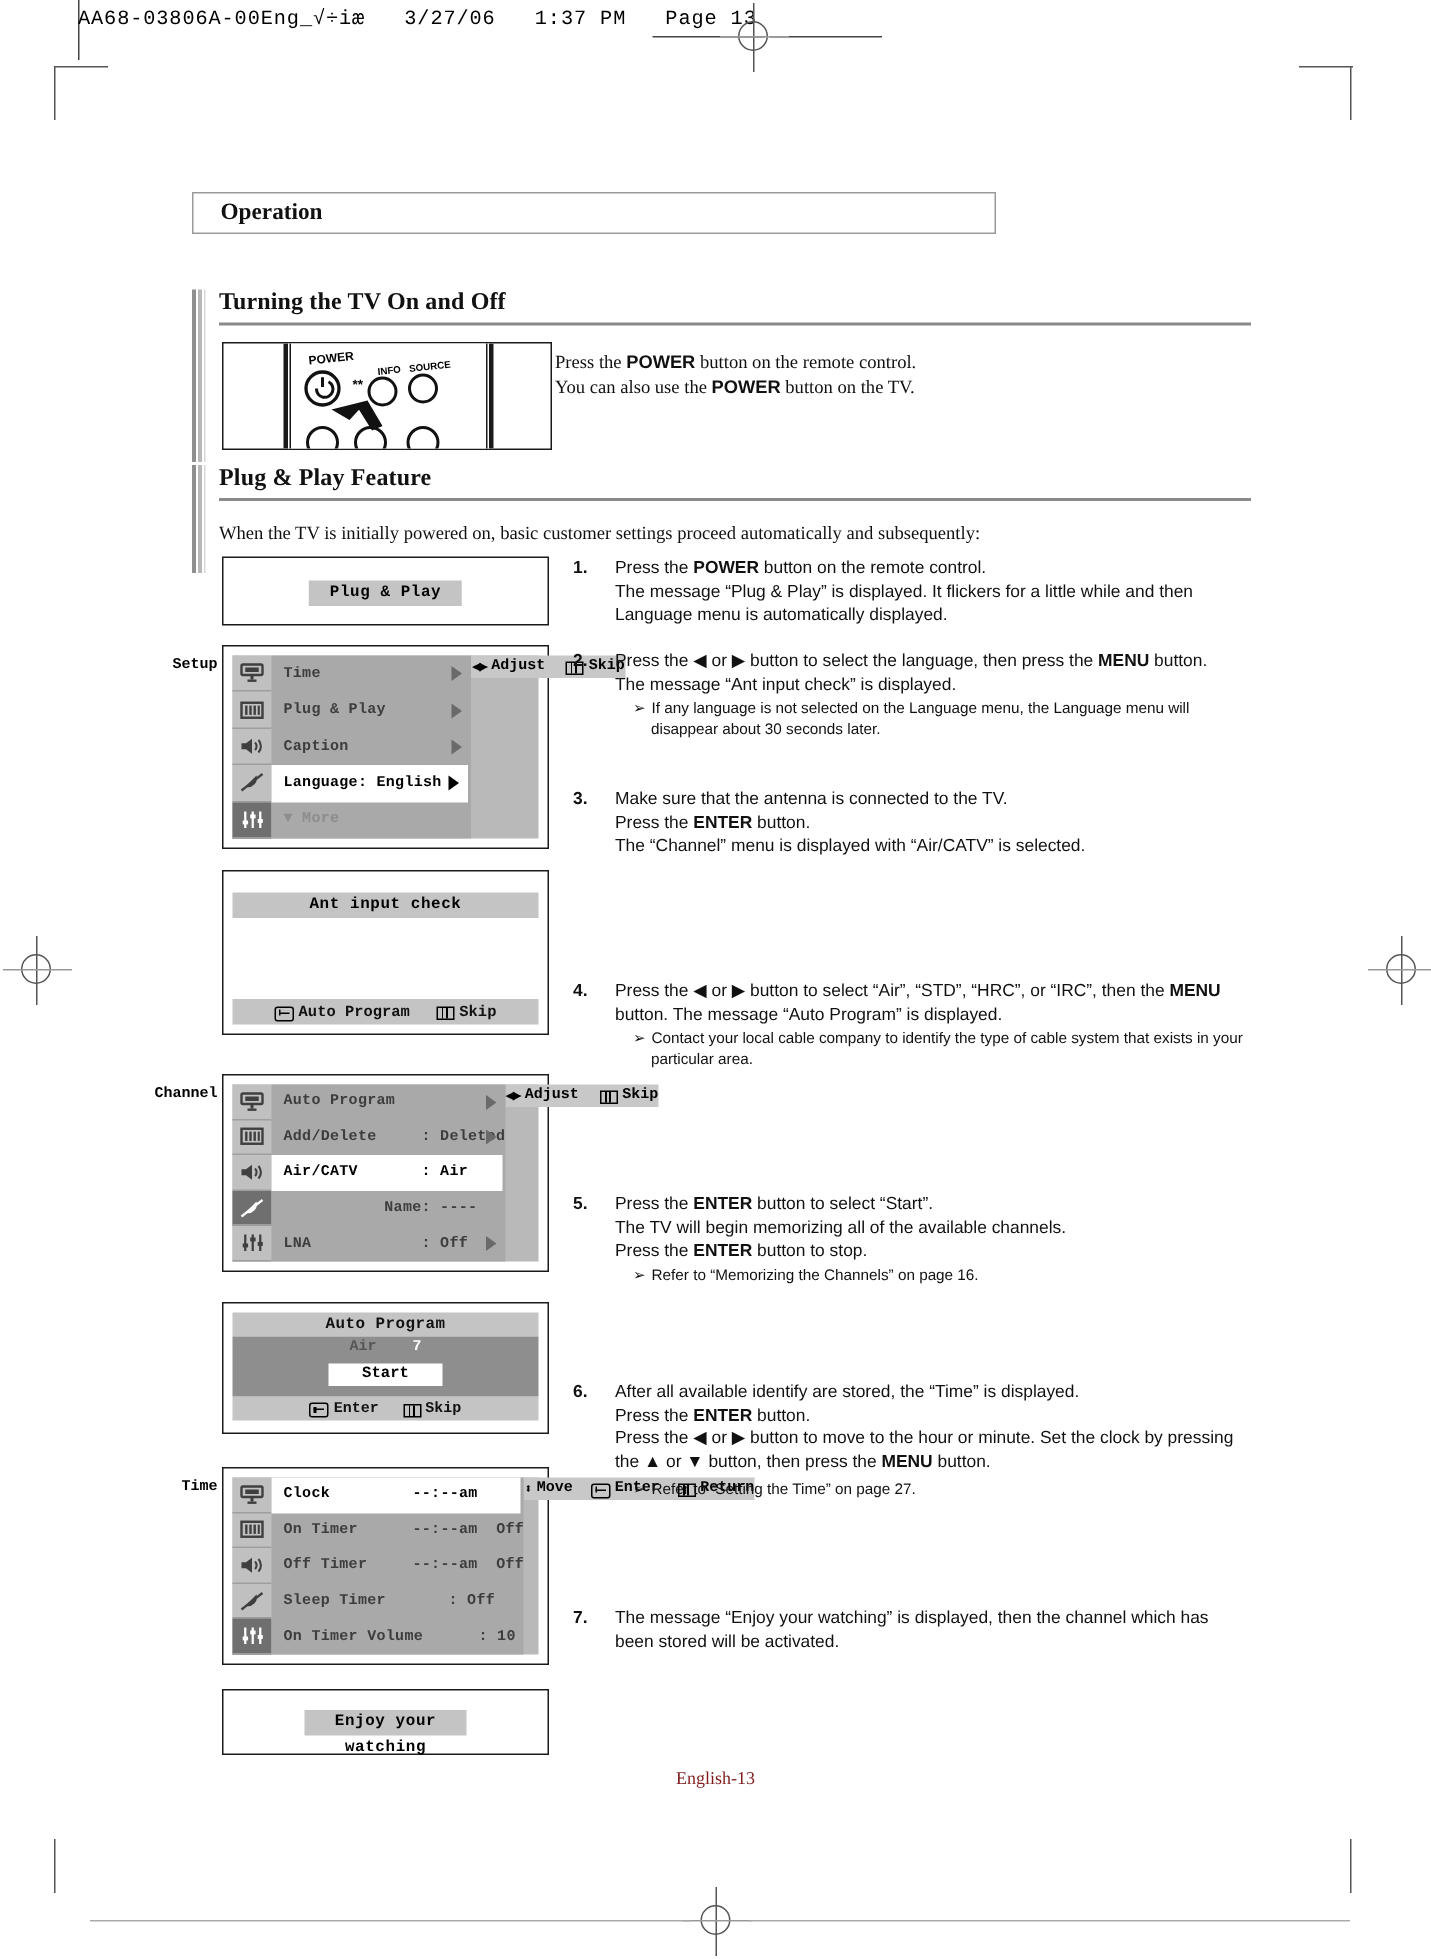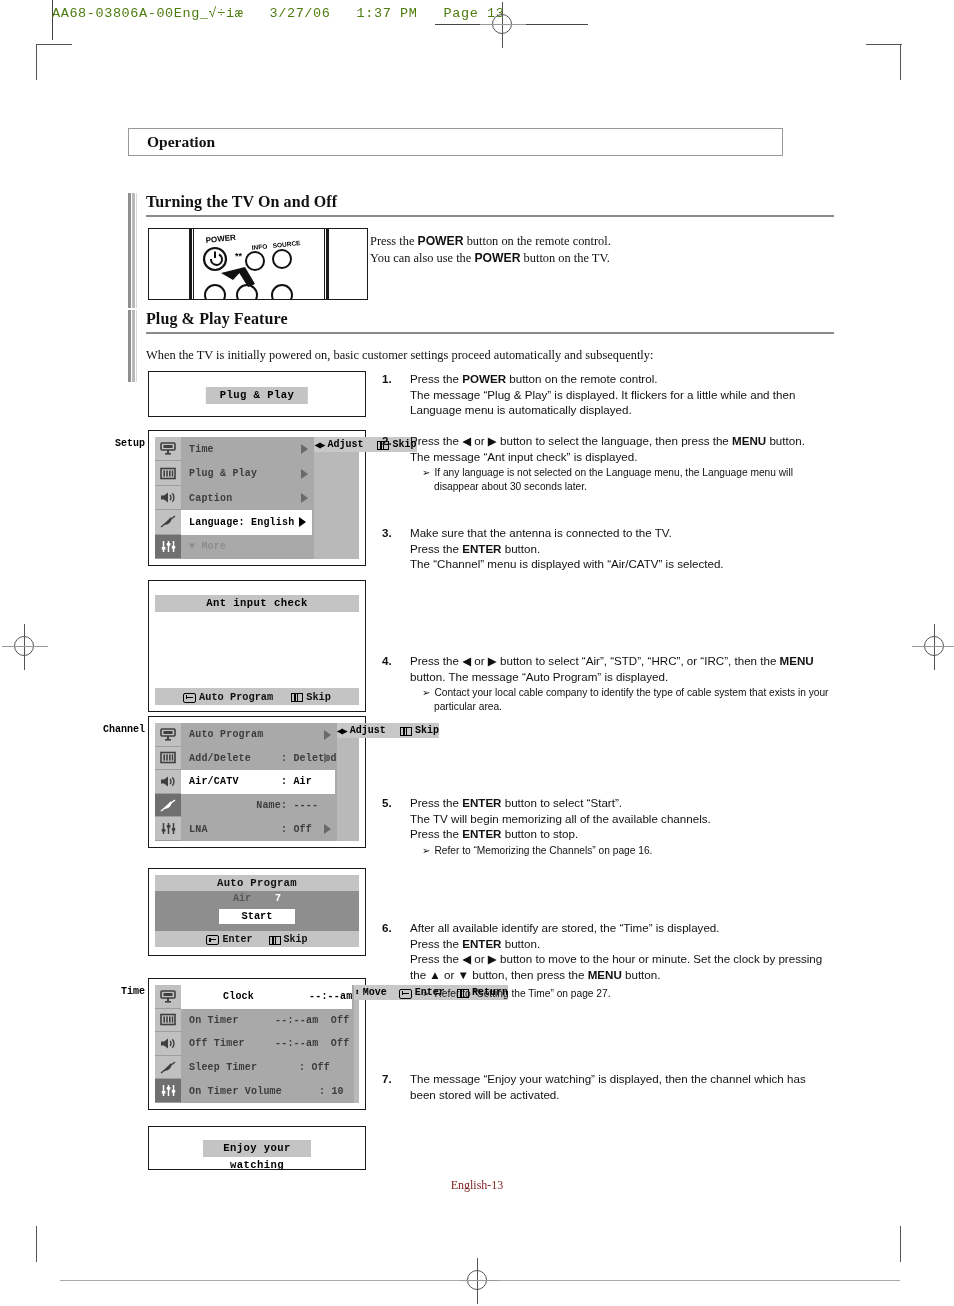--- a/index.html
+++ b/index.html
@@ -48,21 +48,21 @@
   }
 
   
   .slug {
     position: absolute;
     left: 52px;
     top: 6px;
     font-family: "Liberation Mono", monospace;
     font-size: 13.5px;
     letter-spacing: 0.6px;
-    color: #4d7c0f;
+    color: #000000;
     white-space: pre;
   }
   .slug-rule {
     position: absolute;
     left: 52px;
     top: 0;
     width: 1px;
     height: 40px;
     background: #444;
   }
@@ -88,21 +88,21 @@
     position: absolute;
     left: 0; top: 0;
     width: 954px;
     height: 1306px;
   }
 
   .chapter-box {
     position: absolute;
     left: 128px;
     top: 128px;
-    width: 655px;
+    width: 536px;
     height: 28px;
     border: 1px solid #9a9a9a;
     box-sizing: border-box;
   }
   .chapter-box .label {
     position: absolute;
     left: 18px;
     top: 4px;
     font-size: 15.5px;
     font-weight: bold;
@@ -649,21 +649,21 @@
           </div>
         </div>
       </div>
       <div class="menu-foot">
         <span class="foot-item"><span class="g-lr">◀▶</span><span>Adjust</span></span>
         <span class="foot-item"><span class="g-menu"></span><span>Skip</span></span>
       </div>
     </div>
   </div>
 
-  <div class="osd" style="top:580px; width:218px; height:132px;text-decoration:underline;">
+  <div class="osd" style="top:580px; width:218px; height:110px;text-decoration:underline;">
     <div class="msgbar" style="position:absolute; left:6px; right:6px; top:14px;">Ant input check</div>
     <div class="ant-foot" style="left:6px; right:6px; bottom:6px;">
       <span class="foot-item"><span class="g-enter"></span><span>Auto Program</span></span>
       <span class="foot-item"><span class="g-menu"></span><span>Skip</span></span>
     </div>
   </div>
 
   <div class="osd" style="top:716px; width:218px; height:132px;">
     <div class="menu">
       <div class="menu-head">
@@ -804,21 +804,21 @@
                 <line x1="8.5" y1="1" x2="8.5" y2="12" stroke="#fff" stroke-width="1.5"></line>
                 <line x1="13.5" y1="1" x2="13.5" y2="12" stroke="#fff" stroke-width="1.5"></line>
                 <rect x="1.8" y="7" width="3.6" height="2.6" fill="#fff"></rect>
                 <rect x="6.8" y="3" width="3.6" height="2.6" fill="#fff"></rect>
                 <rect x="11.8" y="6" width="3.4" height="2.6" fill="#fff"></rect>
               </svg>
           </div>
         </div>
         <div class="rows-col">
           <div class="row sel">
-            <span class="lbl" style="width:86px;margin-left:34px;">Clock</span>
+            <span class="lbl" style="width:86px;">Clock</span>
             <span class="val" style="margin-left:0; padding-right:0;">--:--am</span>
           </div>
           <div class="row">
             <span class="lbl" style="width:86px;">On Timer</span>
             <span class="val" style="margin-left:0; padding-right:0;">--:--am  Off</span>
           </div>
           <div class="row">
             <span class="lbl" style="width:86px;">Off Timer</span>
             <span class="val" style="margin-left:0; padding-right:0;">--:--am  Off</span>
           </div>

